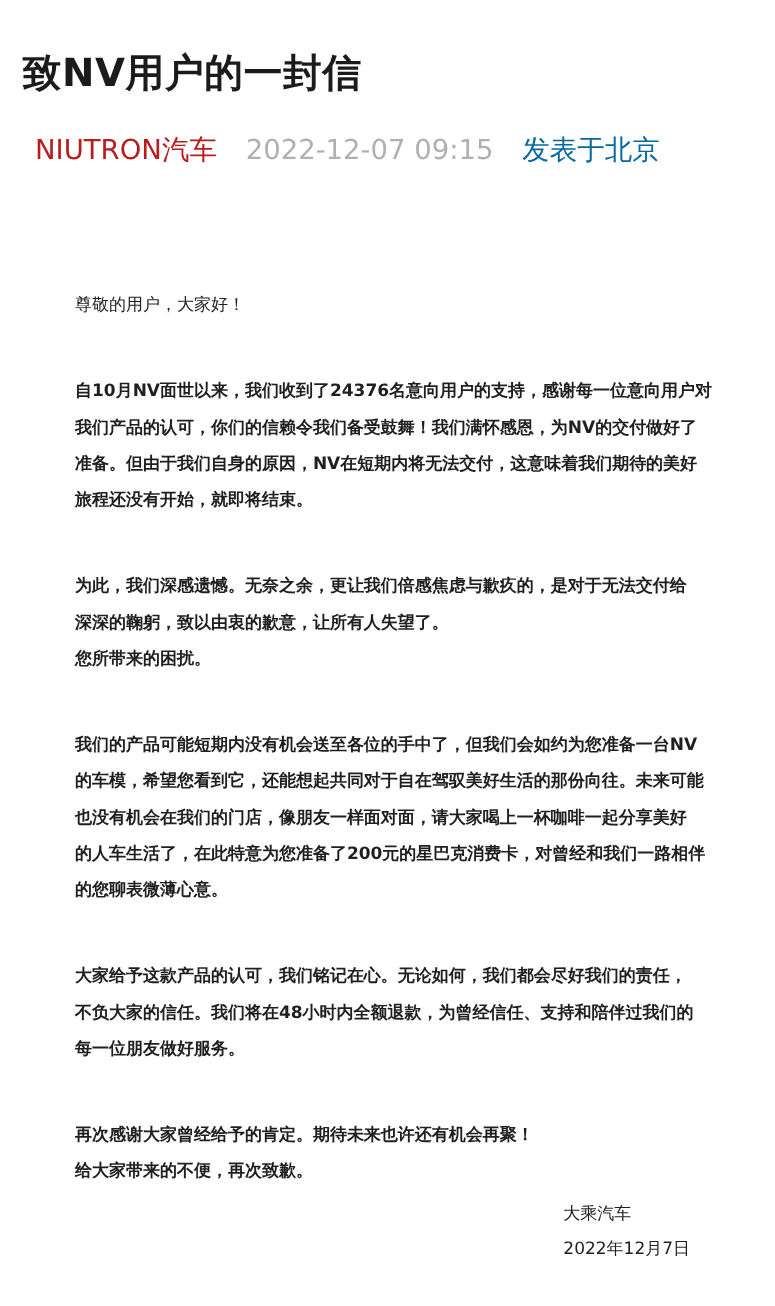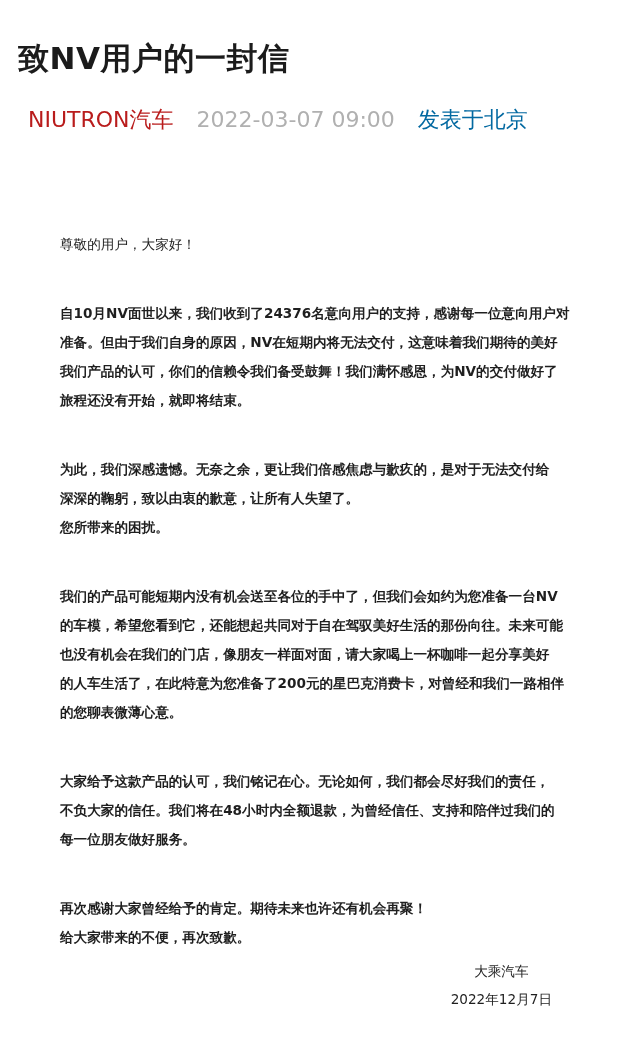--- a/index.html
+++ b/index.html
@@ -54,45 +54,45 @@
       white-space: nowrap;
       font-weight: bold;
     }
     .gap-lg { height: 40px; }
     .gap-xl { height: 40px; }
 
     .signature {
       position: absolute;
       right: 68px;
       top: 957px;
-      text-align: center;
+      text-align: left;
       font-size: 13.6px;
       line-height: 28px;
       color: #1f1f1f;
     }
   </style>
 </head>
 <body>
 
 <h1 class="title">致NV用户的一封信</h1>
 
 <div class="meta">
   <span class="author">NIUTRON汽车</span>
-  <span class="date">2022-03-07 09:00</span>
+  <span class="date">2022-12-07 09:15</span>
   <span class="location">发表于北京</span>
 </div>
 
 <div class="letter">
   <p>尊敬的用户，大家好！</p>
   <div class="gap-xl"></div>
 
   <p>
     <span class="line">自10月NV面世以来，我们收到了24376名意向用户的支持，感谢每一位意向用户对</span>
+    <span class="line">我们产品的认可，你们的信赖令我们备受鼓舞！我们满怀感恩，为NV的交付做好了</span>
     <span class="line">准备。但由于我们自身的原因，NV在短期内将无法交付，这意味着我们期待的美好</span>
-    <span class="line">我们产品的认可，你们的信赖令我们备受鼓舞！我们满怀感恩，为NV的交付做好了</span>
     <span class="line">旅程还没有开始，就即将结束。</span>
   </p>
   <div class="gap-lg"></div>
 
   <p>
     <span class="line">为此，我们深感遗憾。无奈之余，更让我们倍感焦虑与歉疚的，是对于无法交付给</span>
     <span class="line">深深的鞠躬，致以由衷的歉意，让所有人失望了。</span>
     <span class="line">您所带来的困扰。</span>
   </p>
   <div class="gap-lg"></div>

